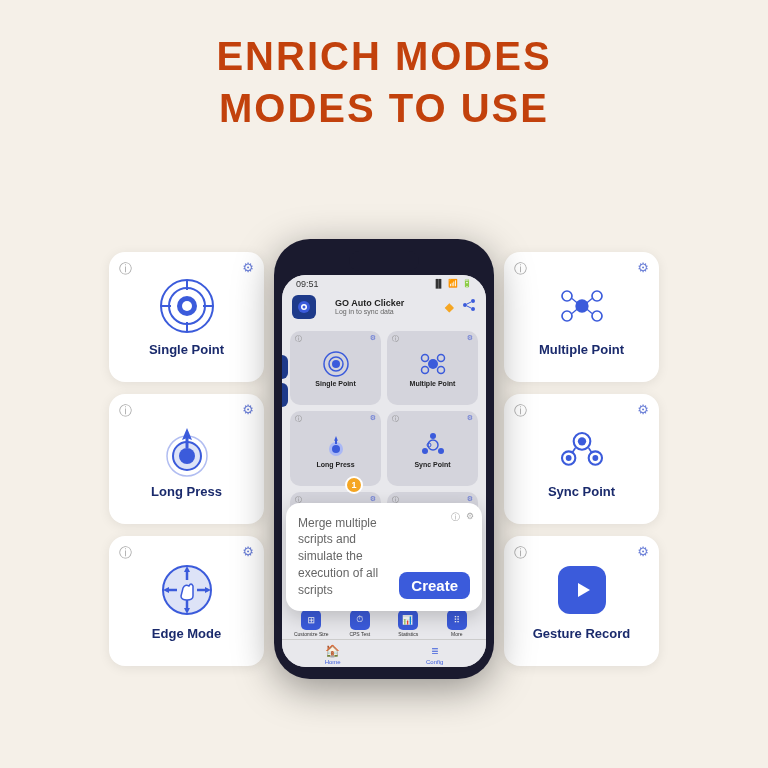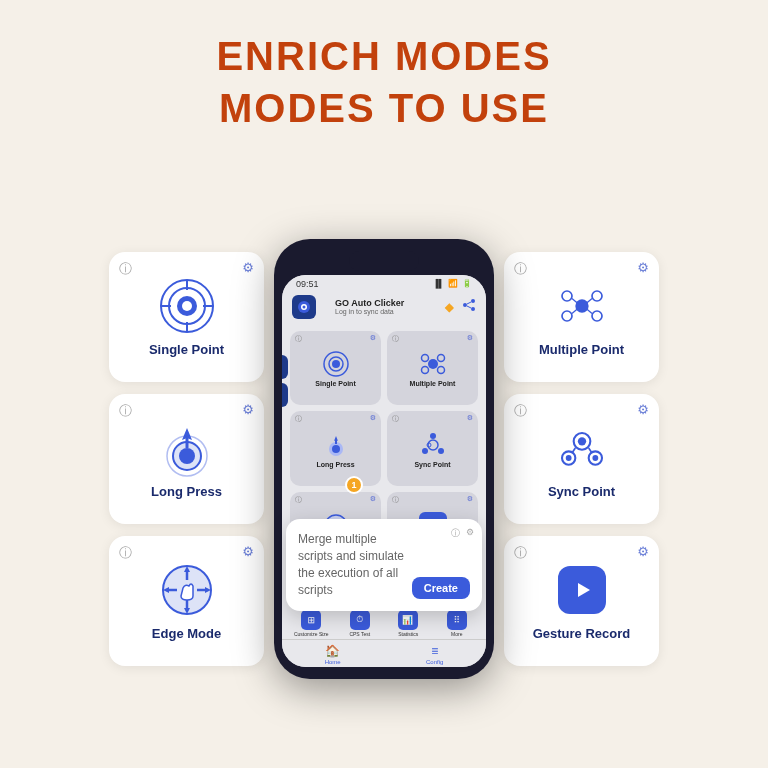--- a/index.html
+++ b/index.html
@@ -316,21 +316,21 @@
       font-size: 12px;
       color: #666;
       line-height: 1.4;
     }
     .popup-create-btn {
       background: #3b5bdb;
       color: white;
       border: none;
       border-radius: 8px;
       padding: 5px 12px;
-      font-size: 11px;
+      font-size: 15px;
       font-weight: 700;
       align-self: flex-end;
       cursor: pointer;
     }
     .popup-top-icons {
       position: absolute;
       top: 8px;
       right: 8px;
       display: flex;
       gap: 6px;

